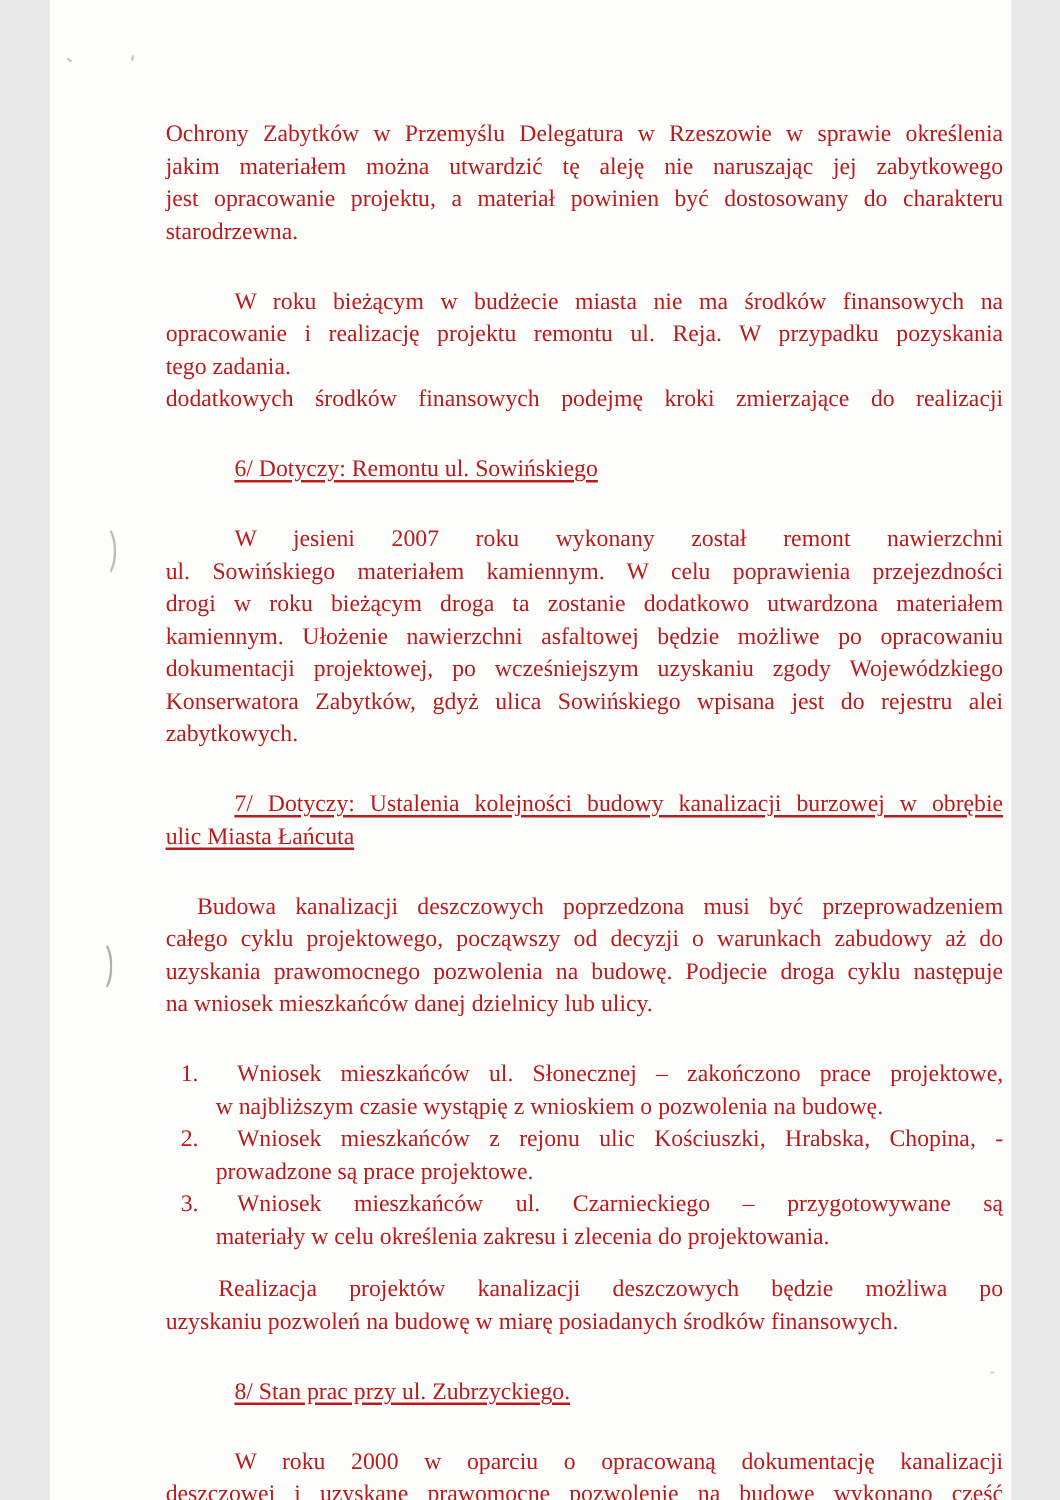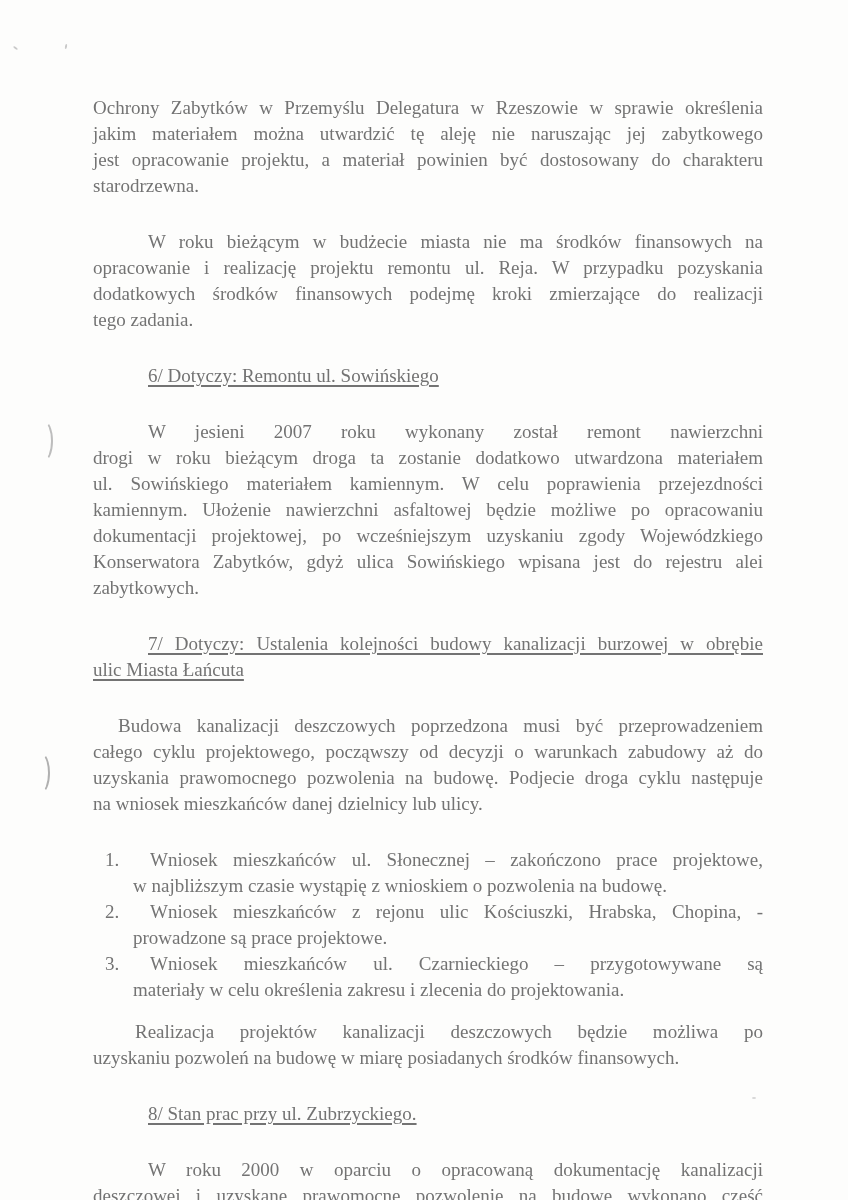--- a/index.html
+++ b/index.html
@@ -2,27 +2,27 @@
 <html lang="pl"><head>
 <meta charset="utf-8">
 <style>
   html, body {
     margin: 0;
     padding: 0;
     background: #e9e9e9;
   }
   .page {
     position: relative;
-    width: 848px;
+    width: 769px;
     height: 1200px;
     margin: 0 auto;
     background: #fdfdfc;
     overflow: hidden;
     font-family: "Liberation Serif", "DejaVu Serif", serif;
-    color: #737373;
+    color: #b91c1c;
   }
   .content {
     position: absolute;
     left: 93px;
     top: 95px;
     width: 670px;
     font-size: 19px;
     line-height: 26px;
   }
   .block { margin-top: 30px; }
@@ -86,30 +86,30 @@
   <div class="content" id="doc-content">
       <div class="block paragraph">
         <div class="line j">Ochrony Zabytków w Przemyślu Delegatura w Rzeszowie w sprawie określenia</div>
         <div class="line j">jakim materiałem można utwardzić tę aleję nie naruszając jej zabytkowego</div>
         <div class="line j">jest opracowanie projektu, a materiał powinien być dostosowany do charakteru</div>
         <div class="line">starodrzewna.</div>
       </div>
       <div class="block paragraph">
         <div class="line ind-tab j">W roku bieżącym w budżecie miasta nie ma środków finansowych na</div>
         <div class="line j">opracowanie i realizację projektu remontu ul. Reja. W przypadku pozyskania</div>
+        <div class="line">tego zadania.</div>
         <div class="line j">dodatkowych środków finansowych podejmę kroki zmierzające do realizacji</div>
-        <div class="line">tego zadania.</div>
       </div>
       <div class="block heading">
         <div class="line ind-tab">6/ Dotyczy: Remontu ul. Sowińskiego</div>
       </div>
       <div class="block paragraph">
         <div class="line ind-tab j">W jesieni 2007 roku wykonany został remont nawierzchni</div>
+        <div class="line j">ul. Sowińskiego materiałem kamiennym. W celu poprawienia przejezdności</div>
         <div class="line j">drogi w roku bieżącym droga ta zostanie dodatkowo utwardzona materiałem</div>
-        <div class="line j">ul. Sowińskiego materiałem kamiennym. W celu poprawienia przejezdności</div>
         <div class="line j">kamiennym. Ułożenie nawierzchni asfaltowej będzie możliwe po opracowaniu</div>
         <div class="line j">dokumentacji projektowej, po wcześniejszym uzyskaniu zgody Wojewódzkiego</div>
         <div class="line j">Konserwatora Zabytków, gdyż ulica Sowińskiego wpisana jest do rejestru alei</div>
         <div class="line">zabytkowych.</div>
       </div>
       <div class="block heading">
         <div class="line ind-tab j">7/ Dotyczy: Ustalenia kolejności budowy kanalizacji burzowej w obrębie</div>
         <div class="line">ulic Miasta Łańcuta</div>
       </div>
       <div class="block paragraph">

